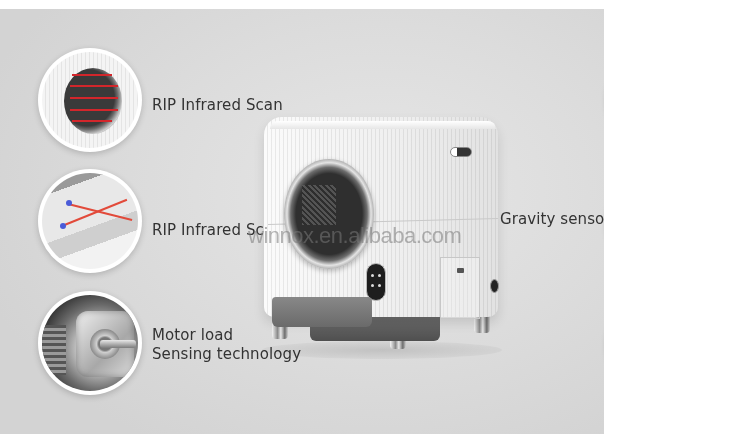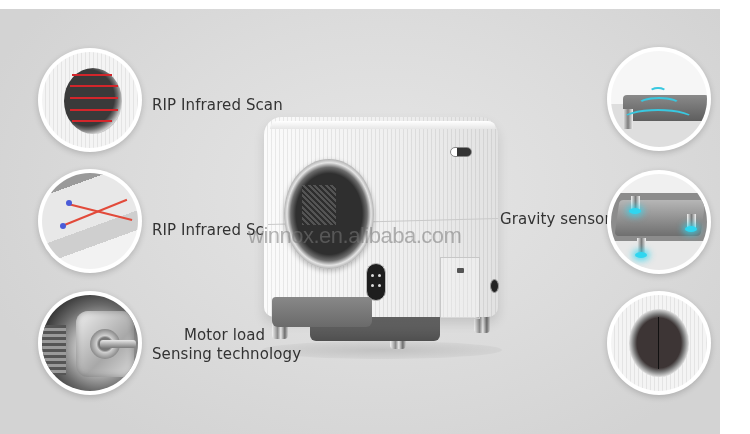--- a/index.html
+++ b/index.html
@@ -1,20 +1,20 @@
 <!DOCTYPE html>
 <html><head>
 <meta charset="utf-8">
 <style>
   * { box-sizing: border-box; margin: 0; padding: 0; }
   html, body { width: 750px; height: 434px; overflow: hidden; background: #ffffff; }
   body { font-family: "DejaVu Sans", "Liberation Sans", sans-serif; position: relative; }
 
   .stage {
-    position: absolute; left: 0; top: 9px; width: 720px; height: 425px;
+    position: absolute; left: 0; top: 9px; width: 604px; height: 425px;
     background:
       radial-gradient(ellipse 420px 300px at 380px 180px, #e6e6e6 0%, #dcdcdc 55%, #d3d3d3 100%);
     overflow: hidden;
   }
 
   
   .feature-circle {
     position: absolute; width: 104px; height: 104px; border-radius: 50%;
     background: #fff; padding: 4px;
     box-shadow: 0 2px 6px rgba(0,0,0,0.18);
@@ -194,21 +194,21 @@
   <div class="label" style="left:152px; top:212px;">RIP Infrared Scan</div>
 
   <div class="feature-circle" style="left:38px; top:282px;">
     <div class="inner motor-img">
       <div class="motor-fins"></div>
       <div class="motor-flange"></div>
       <div class="motor-center"></div>
       <div class="motor-shaft"></div>
     </div>
   </div>
-  <div class="label" style="left:152px; top:317px;margin-left:32px;">Motor load</div>
+  <div class="label" style="left:152px; top:317px;">Motor load</div>
   <div class="label" style="left:152px; top:336px;">Sensing technology</div>
 
   <div class="product">
     <div class="shadow"></div>
     <div class="leg" style="left:10px; top:206px;"></div>
     <div class="leg" style="left:128px; top:216px;"></div>
     <div class="leg" style="left:212px; top:200px;"></div>
     <div class="tray-lower"></div>
     <div class="body">
       <div class="lid-edge"></div>

